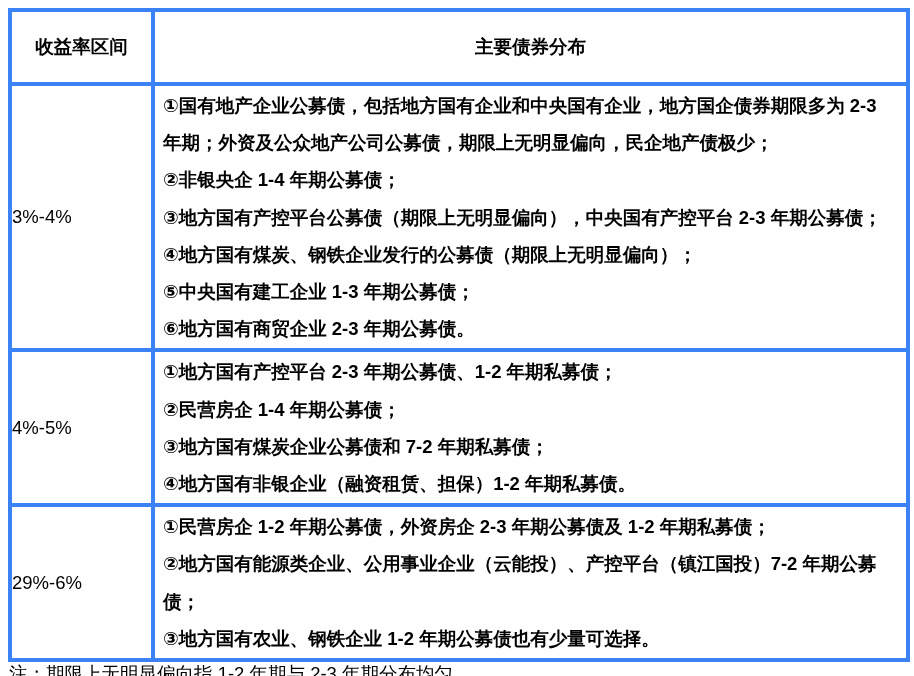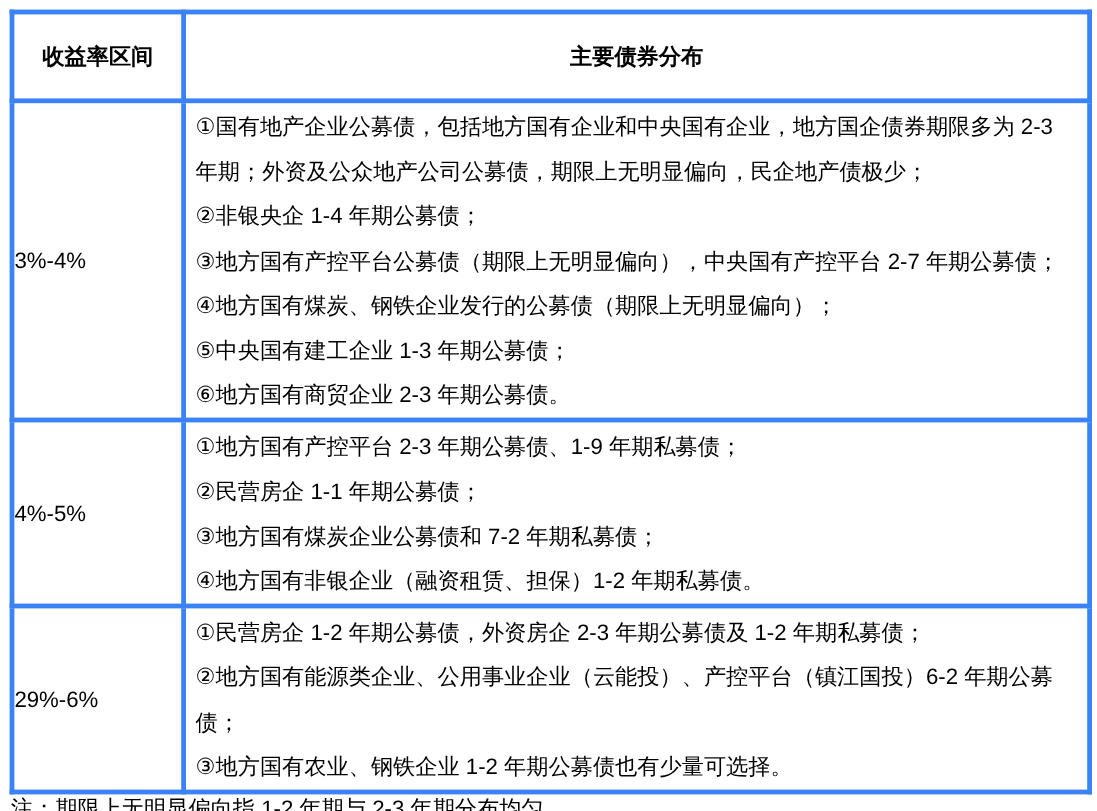--- a/index.html
+++ b/index.html
@@ -33,20 +33,21 @@
     vertical-align: middle;
     line-height: 1.2;
   }
   td.range-cell {
     font-size: 18.5px;
     vertical-align: middle;
   }
   td.items-cell {
     vertical-align: middle;
     padding: 1px 8px;
+    font-weight: bold;
   }
   td.items-cell p {
     font-size: 18.5px;
     line-height: 37.2px;
     text-align: left;
     word-break: break-word;
   }
   .note {
     font-size: 18.5px;
     line-height: 21px;
@@ -68,41 +69,41 @@
         <th class="header-cell">收益率区间</th>
         <th class="header-cell">主要债券分布</th>
       </tr>
     </thead>
     <tbody id="table-body">
   <tr>
     <td class="range-cell">3%-4%</td>
     <td class="items-cell">
             <p>①国有地产企业公募债，包括地方国有企业和中央国有企业，地方国企债券期限多为 2-3 年期；外资及公众地产公司公募债，期限上无明显偏向，民企地产债极少；</p>
             <p>②非银央企 1-4 年期公募债；</p>
-            <p>③地方国有产控平台公募债（期限上无明显偏向），中央国有产控平台 2-7 年期公募债；</p>
+            <p>③地方国有产控平台公募债（期限上无明显偏向），中央国有产控平台 2-3 年期公募债；</p>
             <p>④地方国有煤炭、钢铁企业发行的公募债（期限上无明显偏向）；</p>
             <p>⑤中央国有建工企业 1-3 年期公募债；</p>
             <p>⑥地方国有商贸企业 2-3 年期公募债。</p>
           </td>
   </tr>
 
   <tr>
     <td class="range-cell">4%-5%</td>
     <td class="items-cell">
-            <p>①地方国有产控平台 2-3 年期公募债、1-9 年期私募债；</p>
-            <p>②民营房企 1-1 年期公募债；</p>
+            <p>①地方国有产控平台 2-3 年期公募债、1-2 年期私募债；</p>
+            <p>②民营房企 1-4 年期公募债；</p>
             <p>③地方国有煤炭企业公募债和 7-2 年期私募债；</p>
             <p>④地方国有非银企业（融资租赁、担保）1-2 年期私募债。</p>
           </td>
   </tr>
 
   <tr>
     <td class="range-cell">29%-6%</td>
     <td class="items-cell">
             <p>①民营房企 1-2 年期公募债，外资房企 2-3 年期公募债及 1-2 年期私募债；</p>
-            <p>②地方国有能源类企业、公用事业企业（云能投）、产控平台（镇江国投）6-2 年期公募债；</p>
+            <p>②地方国有能源类企业、公用事业企业（云能投）、产控平台（镇江国投）7-2 年期公募债；</p>
             <p>③地方国有农业、钢铁企业 1-2 年期公募债也有少量可选择。</p>
           </td>
   </tr>
 </tbody>
   </table>
   <div class="note">注：期限上无明显偏向指 1-2 年期与 2-3 年期分布均匀。</div>
 </div>
 
 </body></html>

